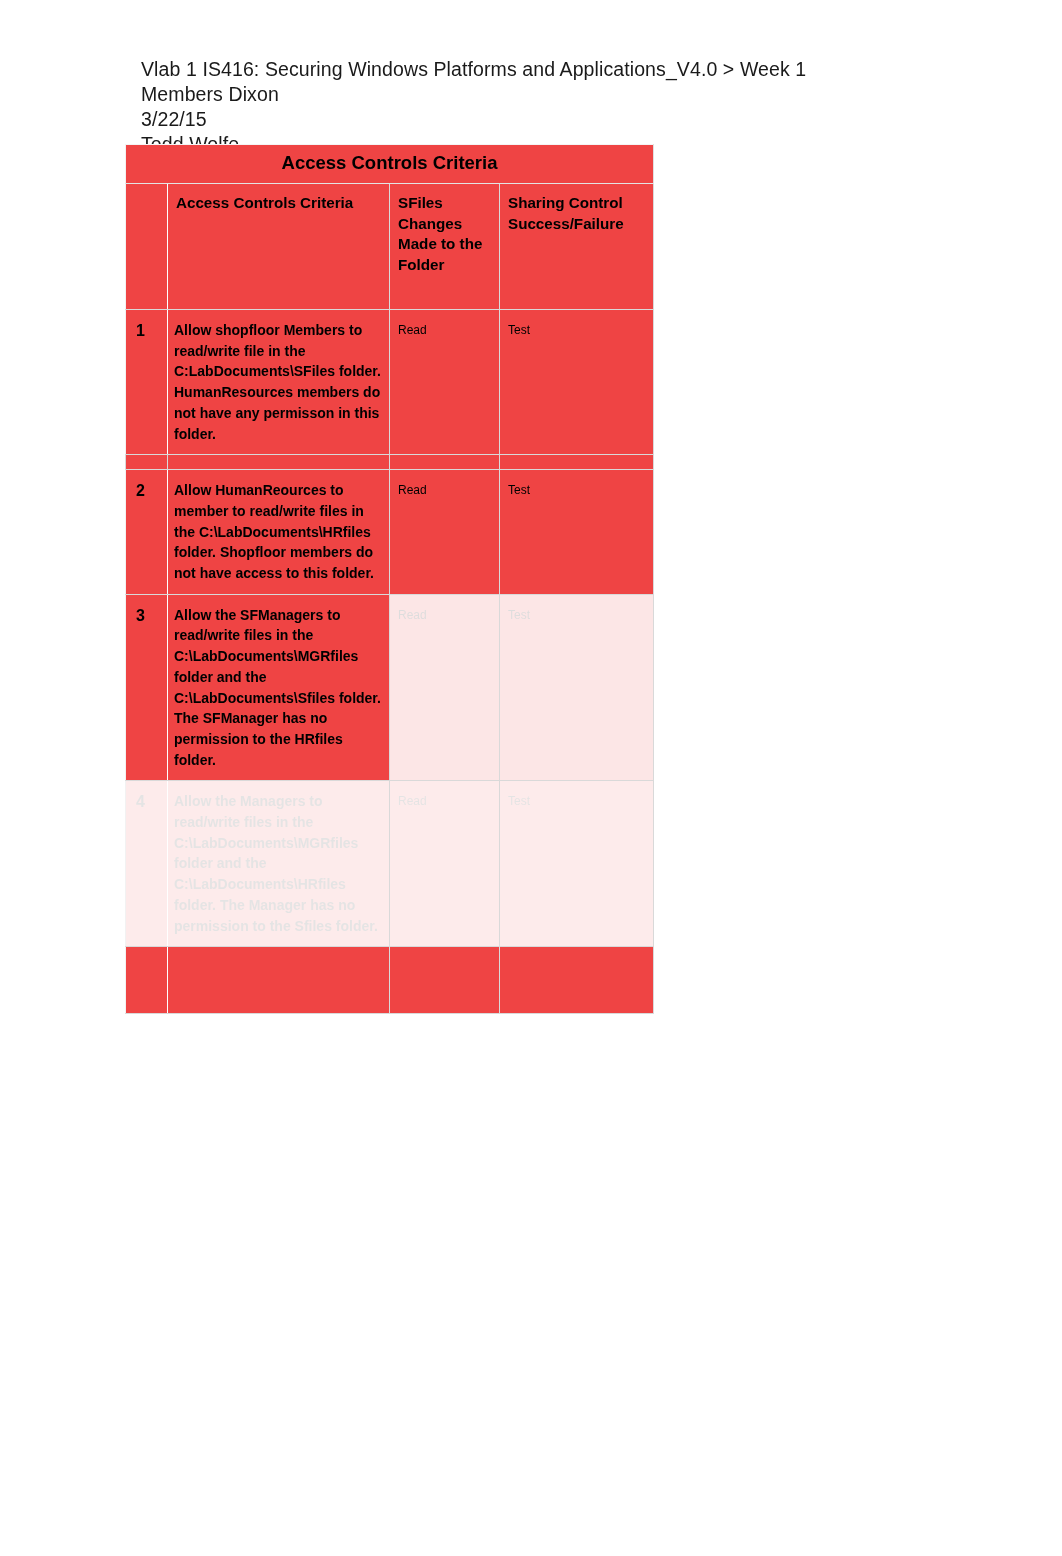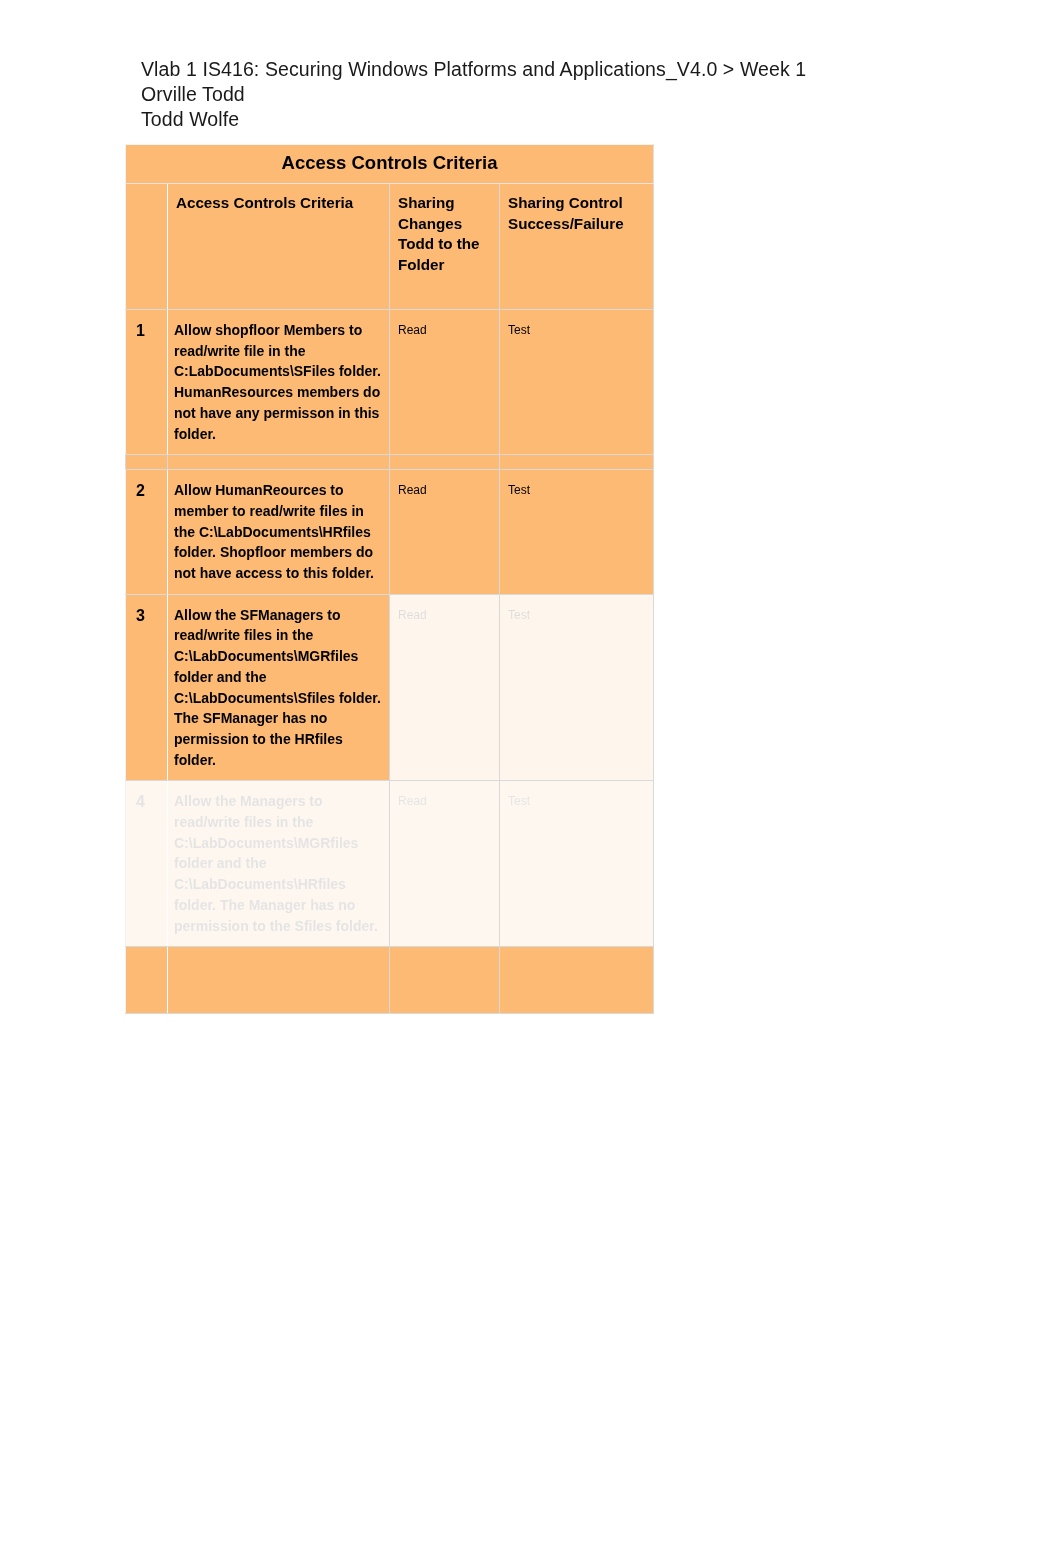--- a/index.html
+++ b/index.html
@@ -49,21 +49,21 @@
   }
   table.acc {
     border-collapse: collapse;
     width: 528px;
     table-layout: fixed;
   }
   table.acc td {
     vertical-align: top;
     border: 1px solid #d9d9d9;
     padding: 0;
-    background: #fdba74;
+    background: #ef4444;
   }
 
   
   .title-cell {
     text-align: center;
     font-weight: bold;
     font-size: 18.5px;
     line-height: 24px;
     padding: 6px 4px 8px 4px !important;
     border-bottom-color: #e4e4e4 !important;
@@ -118,42 +118,43 @@
 
   .spacer-row td { height: 14px; }
 </style>
 </head>
 <body>
 
 <div class="page">
 
   <div class="header-block">
     <div class="header-line">Vlab 1 IS416: Securing Windows Platforms and Applications_V4.0 &gt; Week 1</div>
-    <div class="header-line">Orville Todd</div>
+    <div class="header-line">Members Dixon</div>
+    <div class="header-line">3/22/15</div>
     <div class="header-line">Todd Wolfe</div>
   </div>
 
   <div class="tbl-wrap">
     <table class="acc">
       <colgroup>
         <col style="width:42px">
         <col style="width:222px">
         <col style="width:110px">
         <col style="width:154px">
       </colgroup>
       <tbody>
 
         <tr>
           <td class="title-cell" colspan="4">Access Controls Criteria</td>
         </tr>
 
         <tr>
           <td class="hdr-cell hdr-num"></td>
           <td class="hdr-cell hdr-crit">Access Controls Criteria</td>
-          <td class="hdr-cell">Sharing Changes Todd to the Folder</td>
+          <td class="hdr-cell">SFiles Changes Made to the Folder</td>
           <td class="hdr-cell">Sharing Control Success/Failure</td>
         </tr>
 
         <tr>
           <td class="num-cell">1</td>
           <td class="crit-cell">Allow shopfloor Members to read/write  file  in the C:LabDocuments\SFiles folder. HumanResources members do not have any permisson in this folder.</td>
           <td class="plain-cell">Read</td>
           <td class="plain-cell">Test</td>
         </tr>
 

